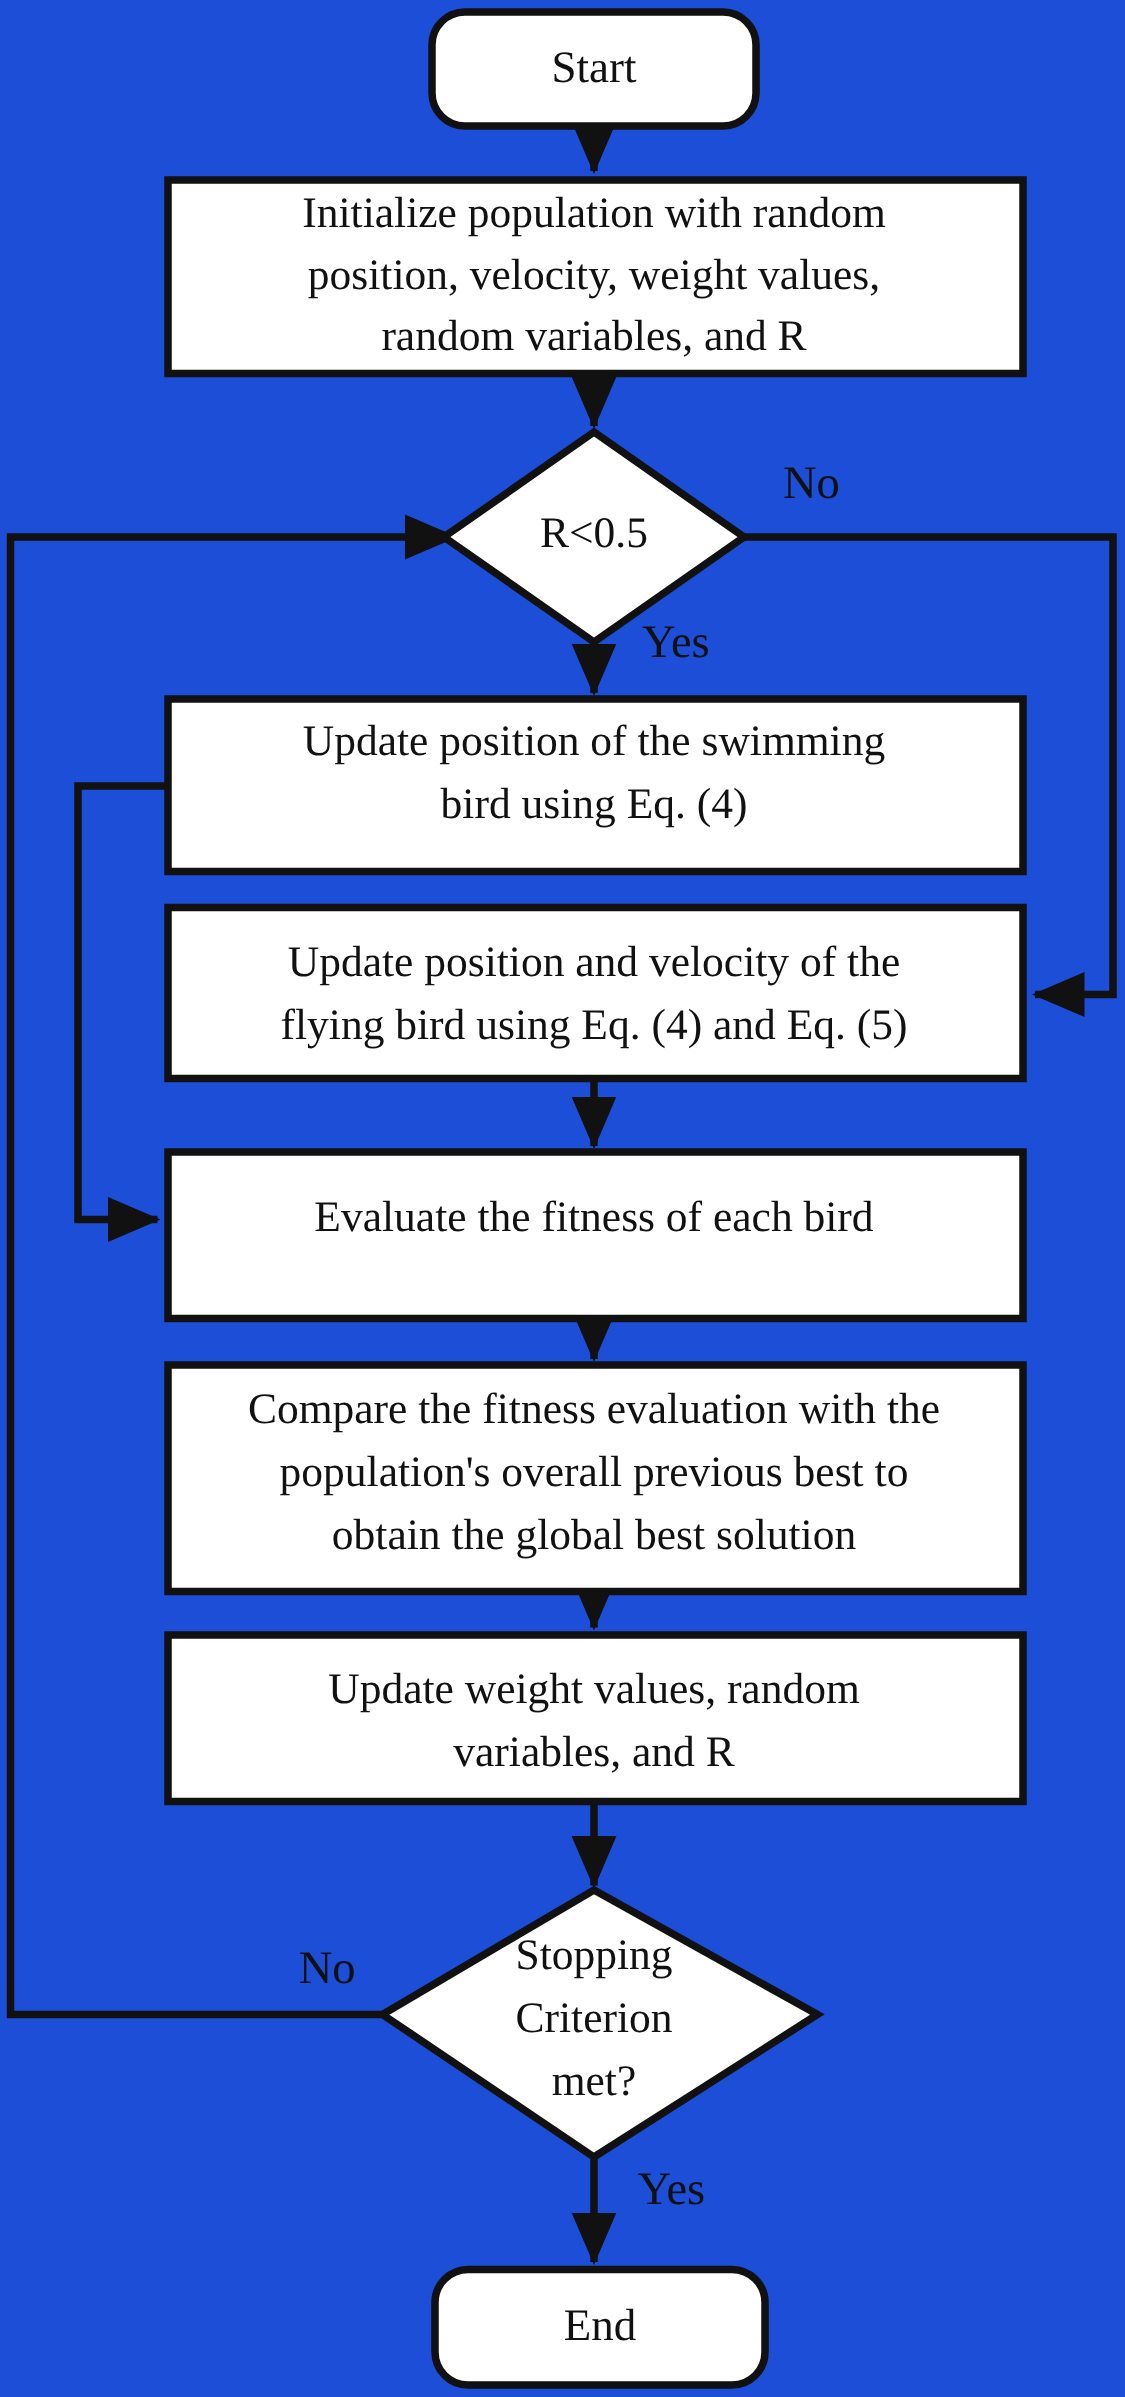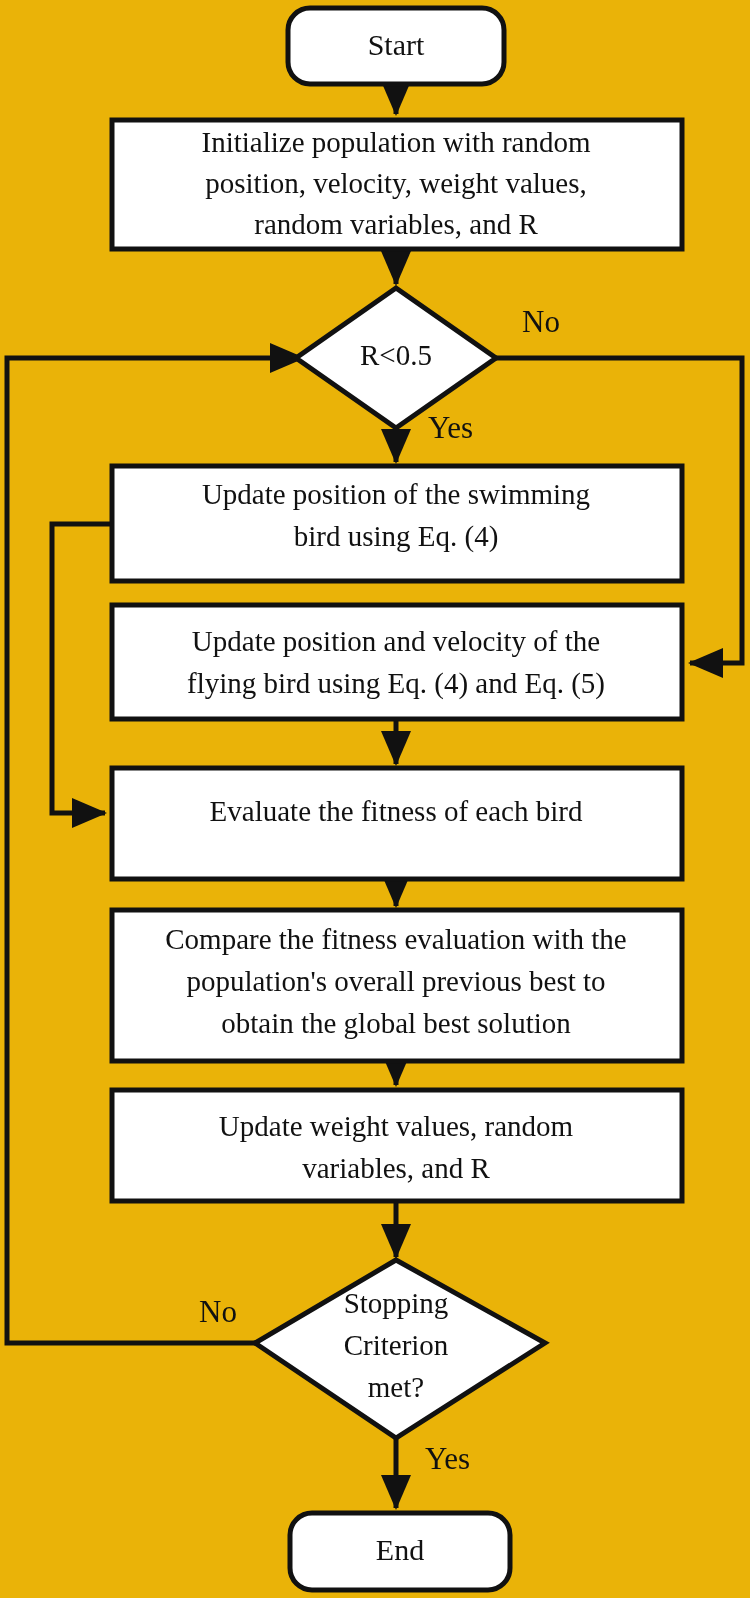--- a/index.html
+++ b/index.html
@@ -10,21 +10,21 @@
   body {
     width: 750px;
     height: 1598px;
     font-family: "Liberation Serif", "DejaVu Serif", serif;
     overflow: hidden;
   }
   #flowchart-root {
     position: relative;
     width: 750px;
     height: 1598px;
-    background: #eab308;
+    background: #1d4ed8;
   }
   svg.chart {
     display: block;
     width: 750px;
     height: 1598px;
   }
   .node-shape {
     fill: #ffffff;
     stroke: #111111;
     stroke-width: 5;

